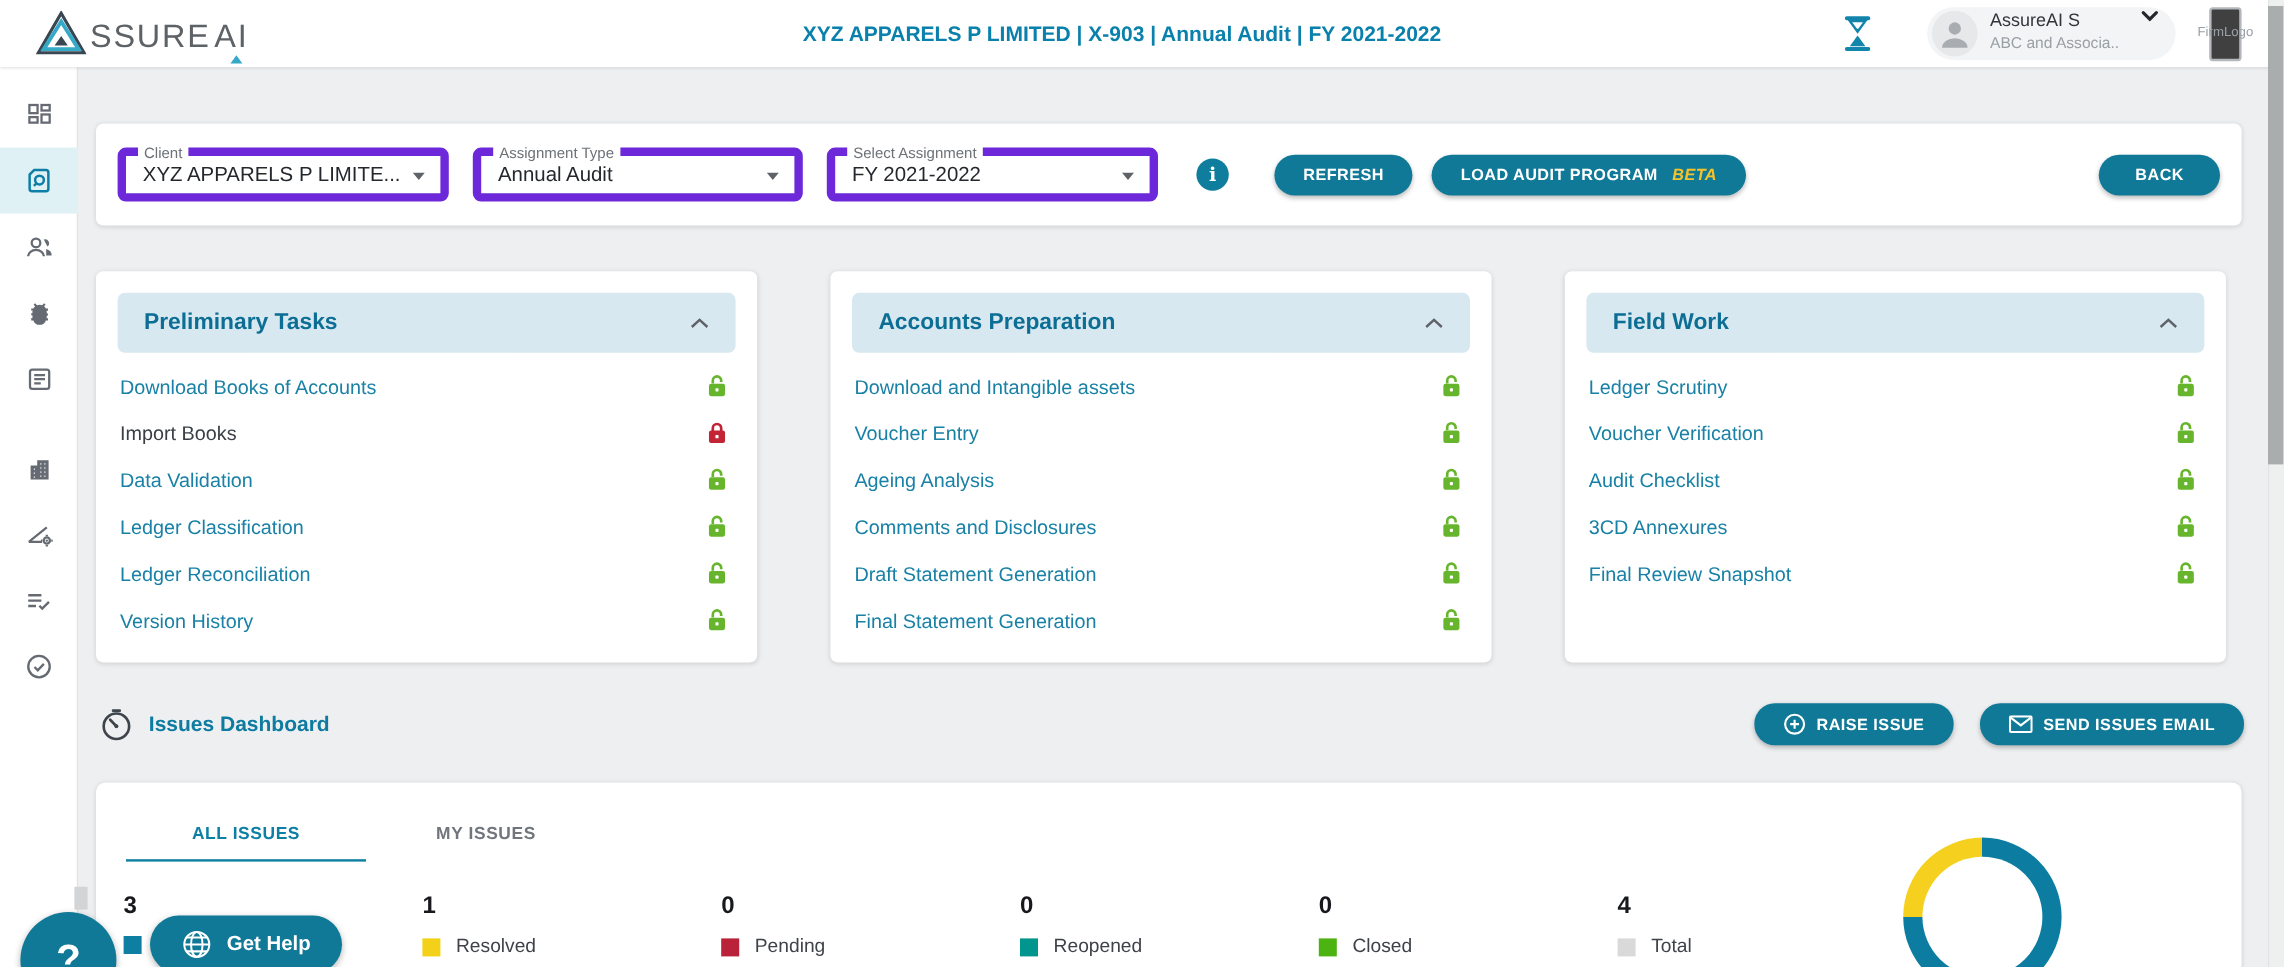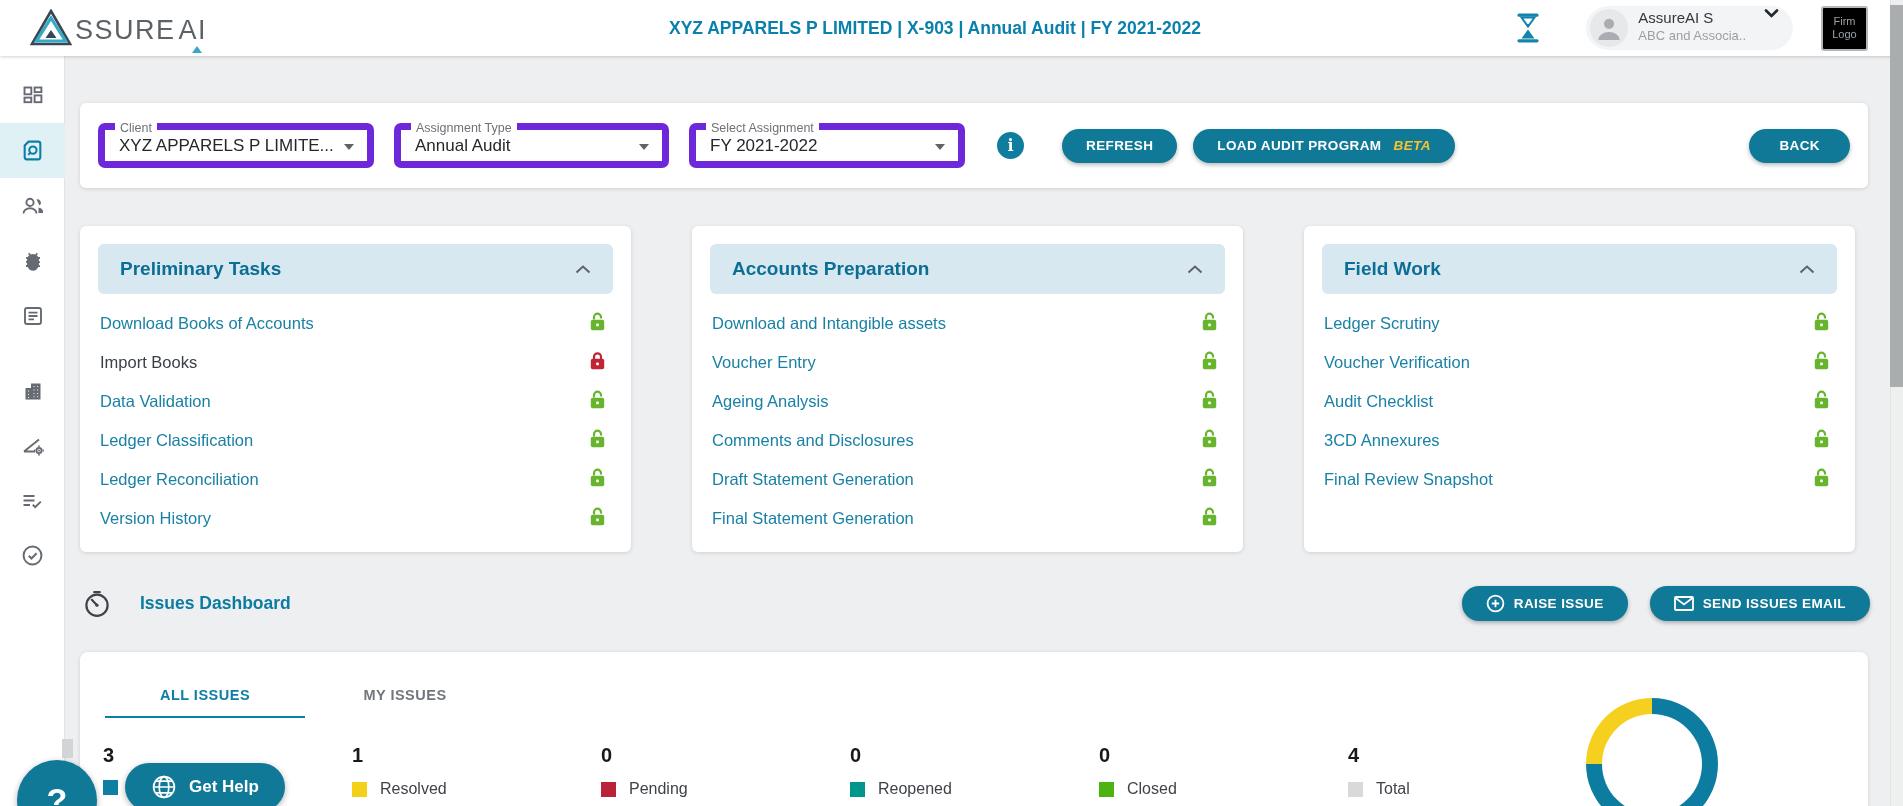--- a/index.html
+++ b/index.html
@@ -19,22 +19,22 @@
   .header-right { margin-left:auto; display:flex; align-items:center; margin-right:35px; }
   .hourglass { margin-right:46px; display:flex; }
   .user-chip { display:flex; align-items:flex-start; background:#f3f4f6; border-radius:24px;
     padding:3px 14px 3px 4px; height:44px; cursor:pointer; }
   .avatar { width:38px; height:38px; border-radius:50%; background:#e7e8ea; display:flex;
     align-items:center; justify-content:center; overflow:hidden; }
   .chip-text { margin-left:10px; margin-right:6px; }
   .chip-name { font-size:15px; color:#33373c; }
   .chip-org { font-size:13px; color:#9aa0a6; margin-top:2px; }
   .chip-chevron { margin-left:12px; display:flex; }
-  .firm-box { margin-left:28px; width:47px; height:45px; background:#000000; border:2px solid #b4b7bb;
-    border-radius:3px; color:#9aa0a6; font-size:11px; line-height:1.2; display:flex; flex-direction:column;
+  .firm-box { margin-left:28px; width:27px; height:45px; background:#404040; border:2px solid #b4b7bb;
+    border-radius:3px; color:#9aa0a6; font-size:11px; line-height:1.2; display:flex; flex-direction:row;
     align-items:center; justify-content:center; text-align:center; }
 
   
   .sidebar { position:absolute; top:56px; left:0; width:65px; bottom:0; background:#fff;
     border-right:1px solid #e0e2e4; z-index:10; padding-top:12px; }
   .side-item { width:65px; height:55px; display:flex; align-items:center; justify-content:center; cursor:pointer; }
   .side-item.gap-above { margin-top:20px; }
   .side-item svg { stroke:#666b73; }
   .side-item .fillpart { fill:#666b73; }
   .side-item.active { background:#dff1f5; }
@@ -72,21 +72,21 @@
   .task-head { background:#d7e8f1; border-radius:6px; margin:8px 8px 8px; height:50px; display:flex;
     align-items:center; justify-content:space-between; padding:0 22px; cursor:pointer; }
   .task-title { color:#0c6e94; font-size:19px; font-weight:700; }
   .task-items { padding:2px 16px 0 10px; }
   .task-row { display:flex; align-items:center; justify-content:space-between; height:39px; }
   .task-link { color:#1981a5; font-size:16.5px; cursor:pointer; }
   .task-row.locked .task-link { color:#3a3f45; cursor:default; }
 
   
   .issues-bar { display:flex; align-items:center; margin:34px 33px 0 15px; }
-  .issues-title-wrap { display:flex; align-items:center; gap:28px; margin-left:2px; }
+  .issues-title-wrap { display:flex; align-items:center; gap:12px; margin-left:2px; }
   .issues-title { color:#0e7ba1; font-size:17.5px; font-weight:700; }
   .issues-actions { margin-left:auto; display:flex; gap:22px; }
   .issues-actions .pill { height:35px; }
 
   
   .issues-card { margin:31px 35px 0 15px; background:#fff; border-radius:8px 8px 0 0;
     box-shadow:0 1px 4px rgba(0,0,0,.13); position:relative; height:220px; padding-top:22px; }
   .tabs { display:flex; padding-left:25px; }
   .tab { width:200px; height:44px; display:flex; align-items:center; justify-content:center;
     font-size:14.5px; letter-spacing:.5px; color:#71767d; font-weight:600;

